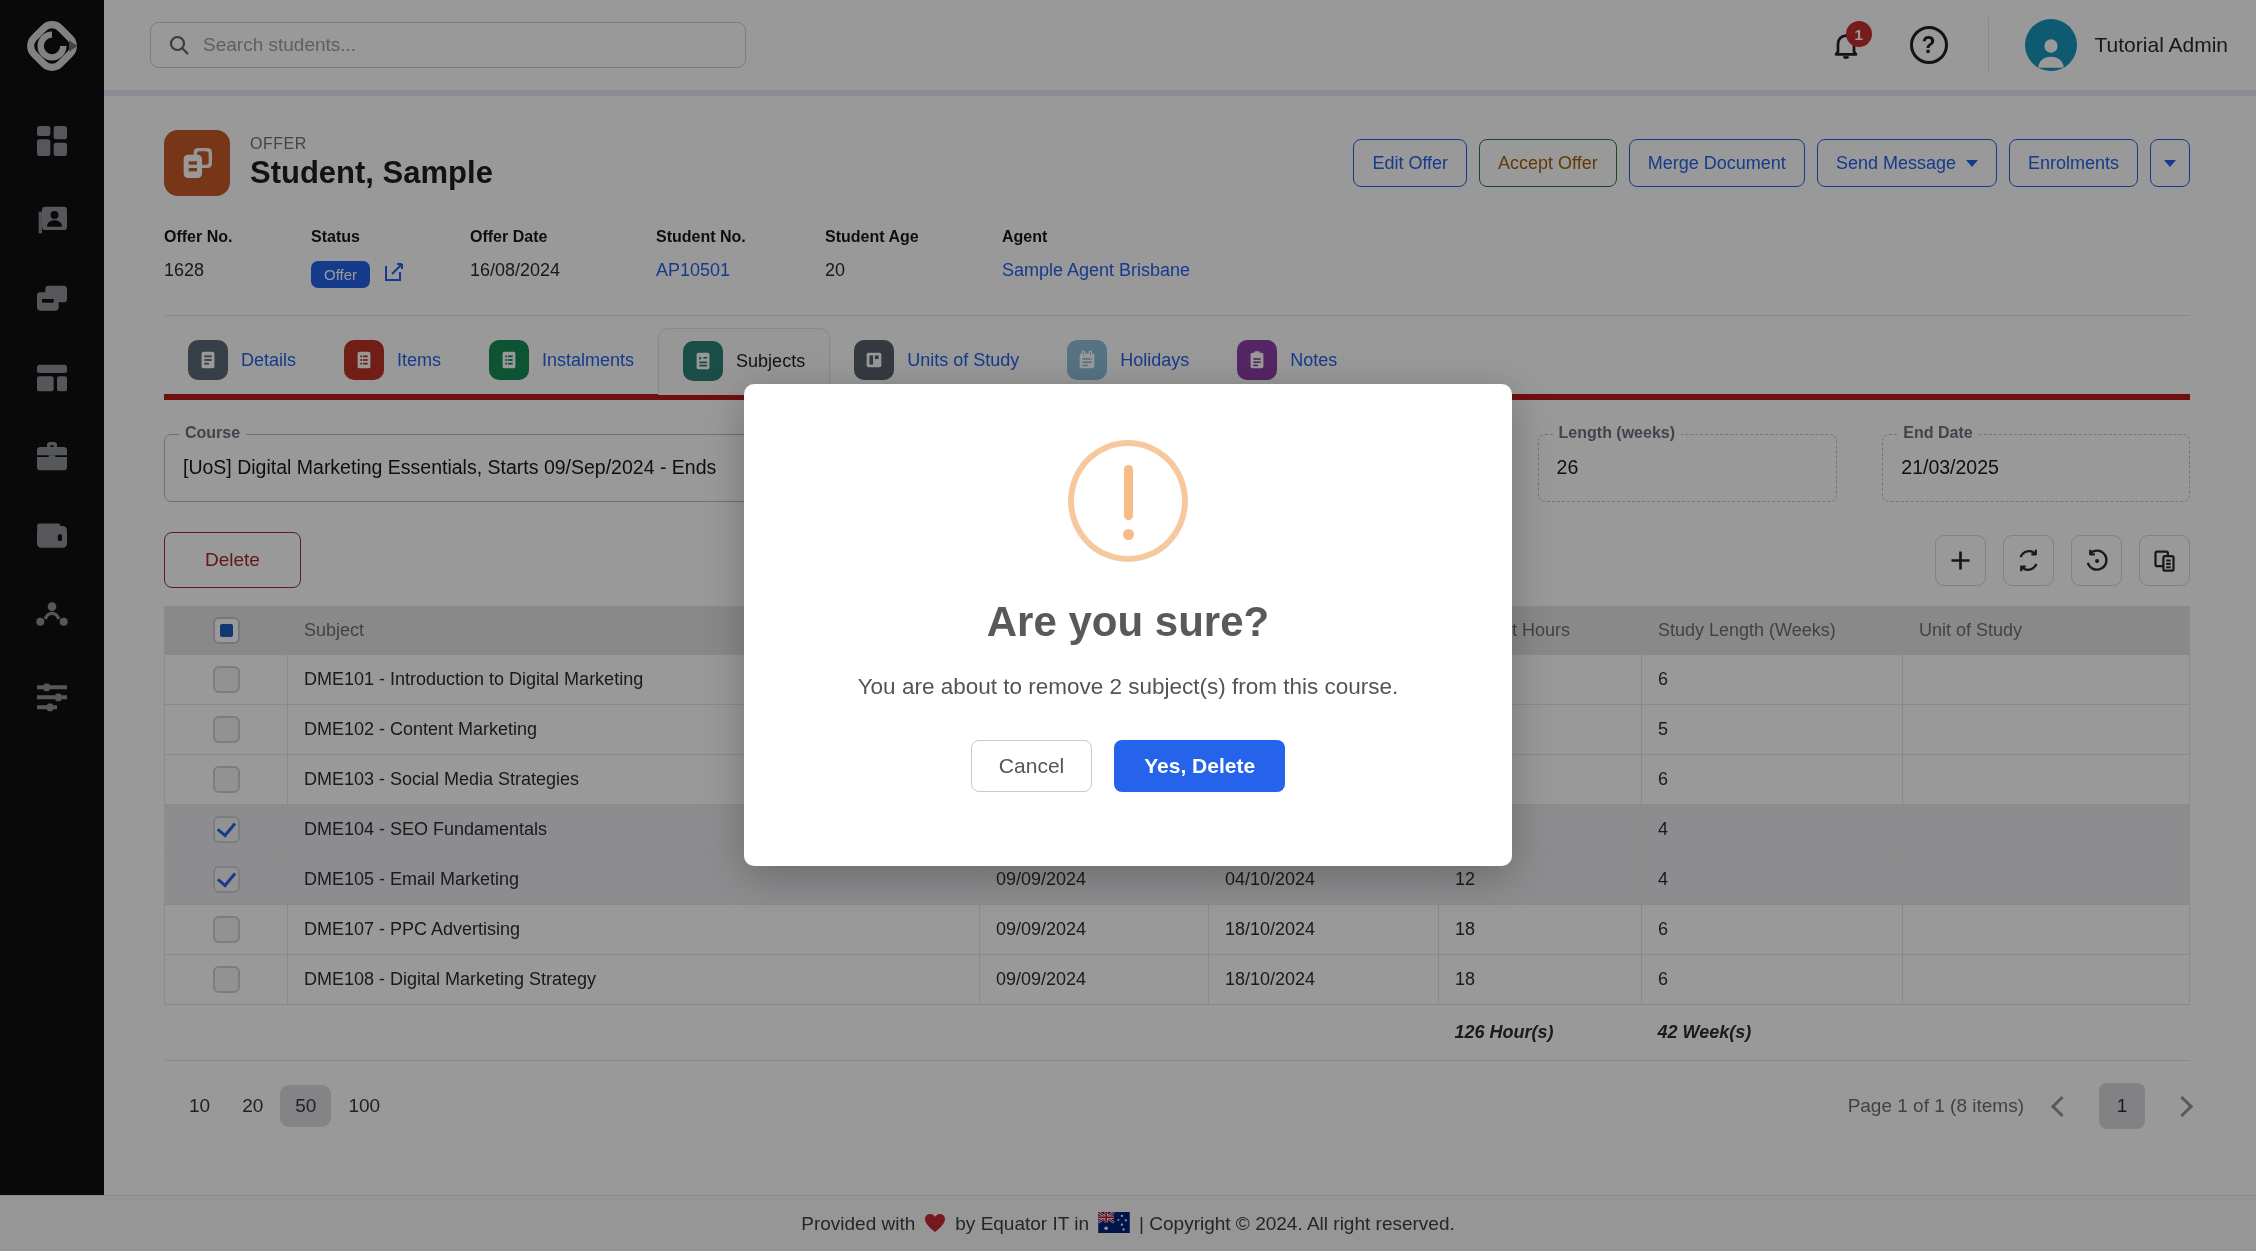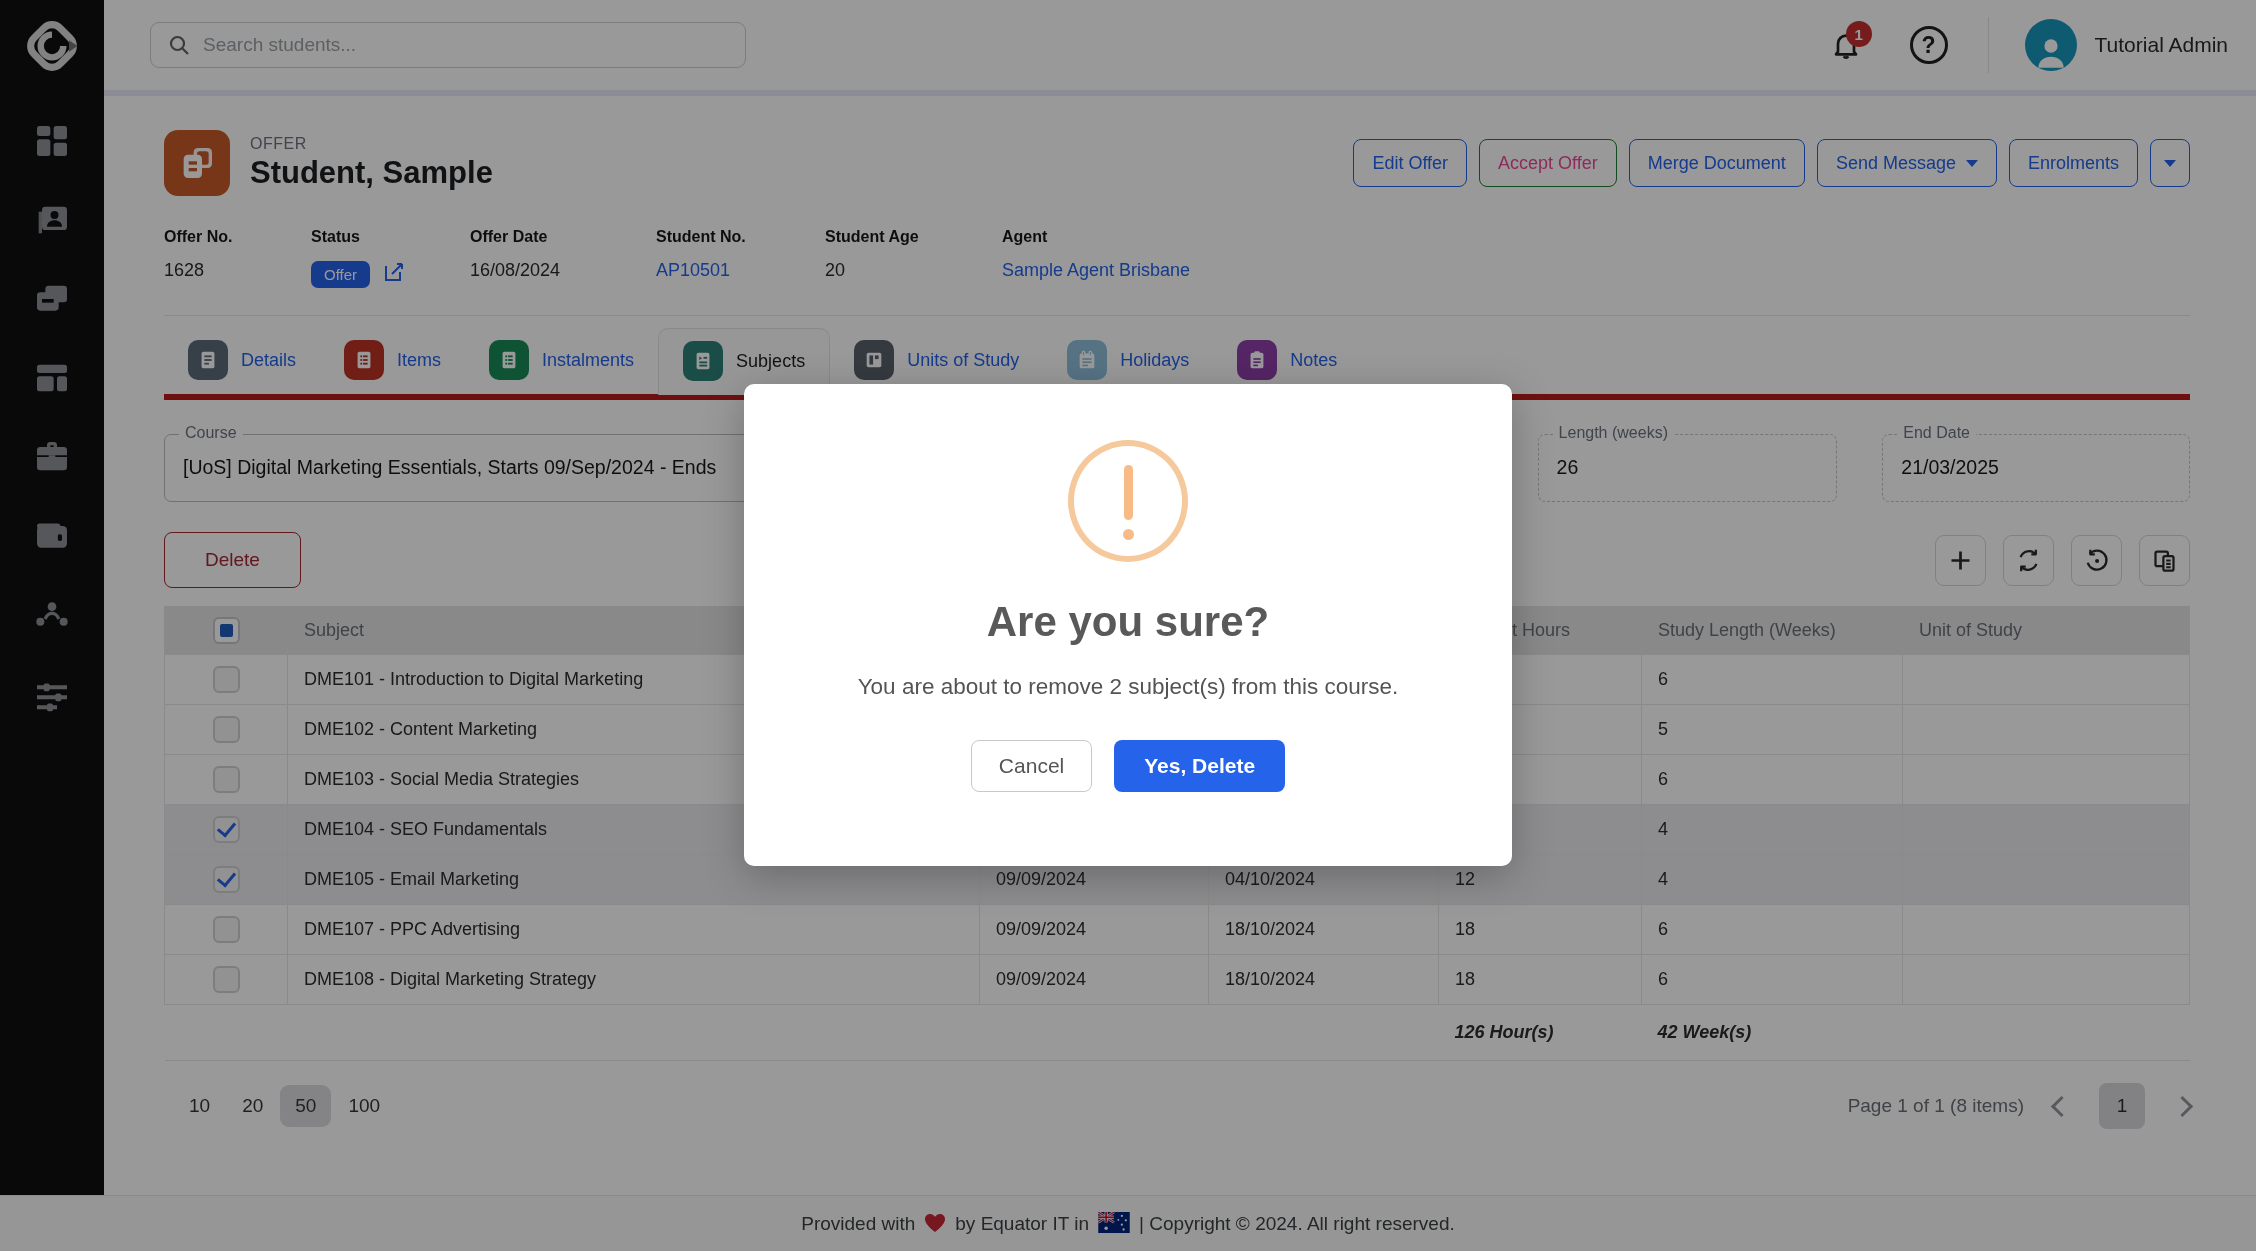--- a/index.html
+++ b/index.html
@@ -35,21 +35,21 @@
   .main { position:absolute; left:104px; top:96px; right:0; bottom:56px; background:#fff; padding:0 66px 0 60px; }
 
   .offer-head { display:flex; align-items:center; margin-top:34px; }
   .offer-ic { width:66px; height:66px; border-radius:14px; background:#c75b28; display:flex; align-items:center; justify-content:center; flex:none; }
   .offer-ic svg { width:40px; height:40px; }
   .offer-titles { margin-left:20px; }
   .sec-label { font-size:16px; color:#6b7280; letter-spacing:0.5px; }
   .page-title { font-size:31px; font-weight:bold; color:#1c1e21; margin-top:2px; }
   .head-actions { margin-left:auto; display:flex; gap:12px; align-items:center; }
   .ob { height:48px; border-radius:8px; border:1px solid #2563eb; color:#2563eb; background:#fff; font-size:18px; padding:0 18px; font-family:inherit; cursor:pointer; display:flex; align-items:center; gap:10px; }
-  .ob.green { border-color:#1e7e34; color:#ec4899; }
+  .ob.green { border-color:#1e7e34; color:#a16207; }
   .caret-down { width:0; height:0; border-left:6px solid transparent; border-right:6px solid transparent; border-top:7px solid currentColor; display:inline-block; }
   .ob.mini { padding:0 13px; }
 
   .info-row { display:flex; margin-top:32px; padding-bottom:26px; border-bottom:1px solid #e7e7ea; }
   .ifield { display:flex; flex-direction:column; gap:14px; }
   .ifield .lbl { font-size:16px; font-weight:bold; color:#17181a; }
   .ifield .val { font-size:18px; color:#2a2b2e; display:flex; align-items:center; gap:12px; }
   .ifield .val.link { color:#2563eb; cursor:pointer; }
   .w1{width:147px}.w2{width:159px}.w3{width:186px}.w4{width:169px}.w5{width:177px}
   .pill { background:#2563eb; color:#fff; font-size:15px; padding:5px 13px; border-radius:7px; cursor:pointer; }
@@ -62,21 +62,21 @@
   .tab.active { background:#fcfcfd; border:1px solid #e4e4e7; border-bottom:none; border-radius:10px 10px 0 0; margin-bottom:-1px; }
   .tab.active .tab-label { color:#1c1e21; }
   .tab-ic { width:40px; height:40px; border-radius:10px; display:flex; align-items:center; justify-content:center; flex:none; }
   .tab-ic svg { width:22px; height:22px; fill:#fff; }
   .tc0{background:#5d6a78}.tc1{background:#bb3326}.tc2{background:#188a58}.tc3{background:#2c7f78}.tc4{background:#57616c}.tc5{background:#8fc0dd}.tc6{background:#8e3fa8}
 
   
   .fields { display:flex; margin-top:34px; gap:45px; }
   .ffield { position:relative; border:1px solid #b9bcc1; border-radius:7px; height:68px; padding:21px 18px 0 18px; background:#fff; }
   .ffield.dashed { border-style:dashed; border-color:#c2c5ca; }
-  .flabel { position:absolute; top:-11px; left:14px; background:#fff; padding:0 6px; font-size:16px; color:#6b7280; }
+  .flabel { position:absolute; top:-11px; left:14px; background:#fff; padding:0 6px; font-size:16px; color:#6b7280;font-weight:bold; }
   .fvalue { font-size:19.5px; color:#17181a; white-space:nowrap; overflow:hidden; display:block; }
   .f-course { width:1330px; cursor:pointer; }
   .f-length { width:300px; }
   .f-end { width:308px; }
 
   
   .actions-row { display:flex; margin-top:30px; align-items:center; }
   .btn-delete { border:1px solid #a52834; color:#a52834; background:#fff; font-size:19px; border-radius:8px; padding:0 40px; height:56px; font-family:inherit; cursor:pointer; }
   .tool-group { margin-left:auto; display:flex; gap:17px; }
   .tool-btn { width:51px; height:51px; border:1px solid #d7d7da; border-radius:9px; background:#fff; display:flex; align-items:center; justify-content:center; cursor:pointer; }

